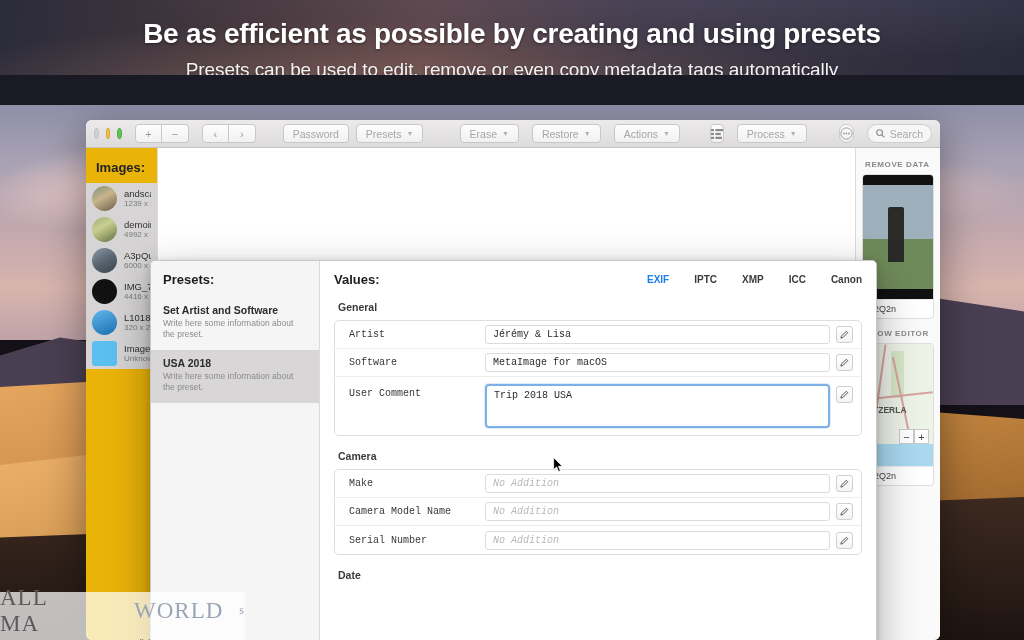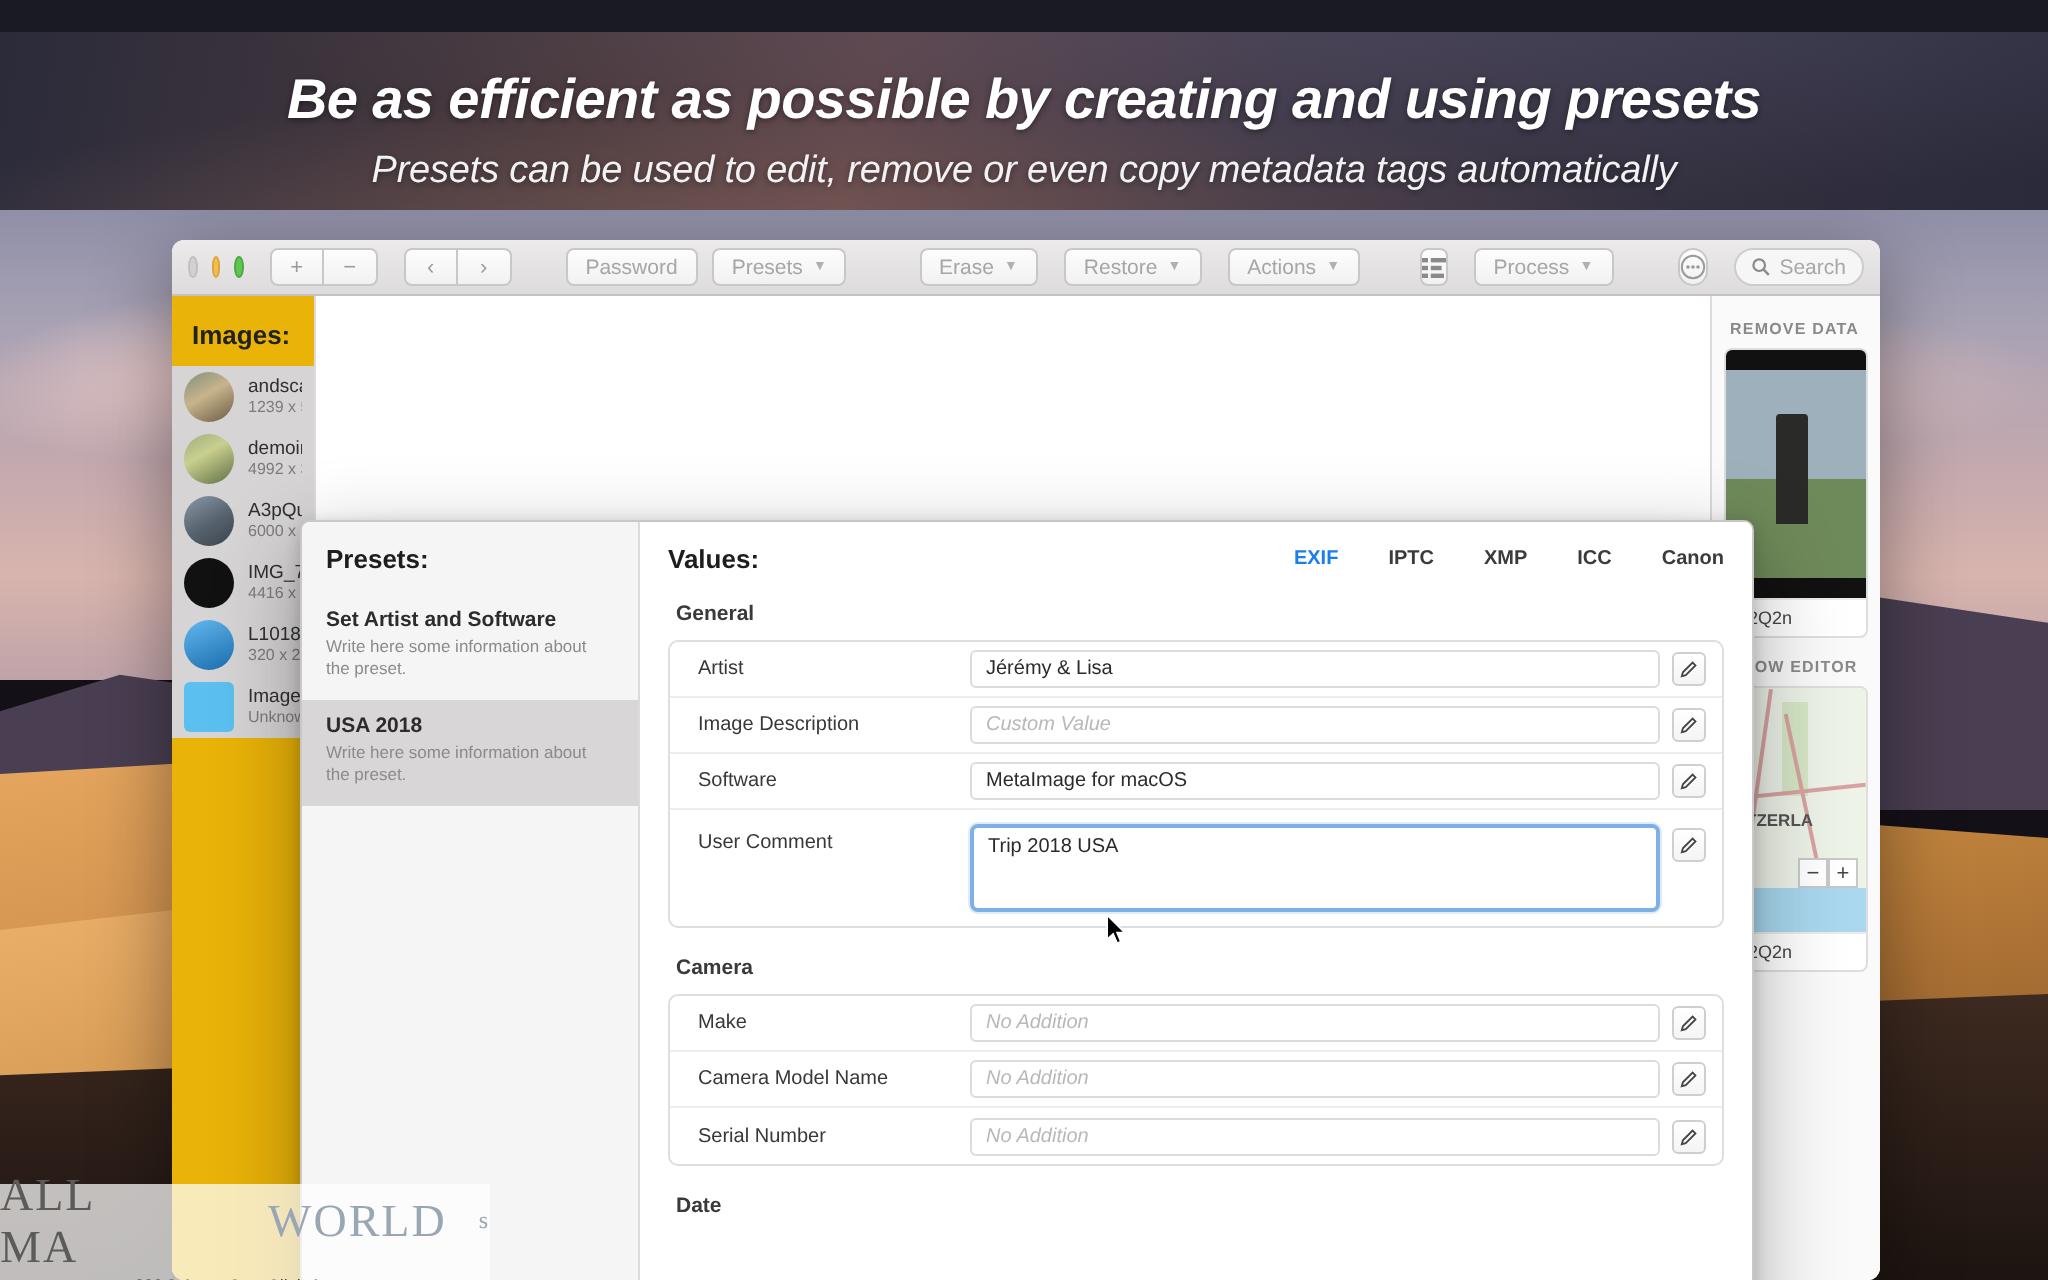--- a/index.html
+++ b/index.html
@@ -5,24 +5,23 @@
   * { box-sizing: border-box; margin: 0; padding: 0; }
   html, body { width: 1024px; height: 640px; overflow: hidden; }
   body {
     font-family: "Liberation Sans", sans-serif;
     background: #1a1a24;
     position: relative;
   }
 
   
   .banner {
-    position: absolute; left: 0; top: 16px; width: 1024px; height: 105px;
+    position: absolute; left: 0; top: 0; width: 1024px; height: 75px;
     background: linear-gradient(100deg, #2b2b3a 0%, #4a3a3e 28%, #5b4347 42%, #3d3644 62%, #2a2a3a 100%);
     overflow: hidden;
-    font-style: italic;
   }
   .banner::after{
     content:""; position:absolute; inset:0;
     background: radial-gradient(ellipse at 38% 120%, rgba(190,140,120,.35), transparent 55%),
                 radial-gradient(ellipse at 70% -20%, rgba(120,120,160,.25), transparent 60%);
   }
   .banner-title {
     position: relative; z-index: 2;
     text-align: center; color: #ffffff;
     font-size: 28px; font-weight: bold; letter-spacing: -0.3px;
@@ -207,21 +206,21 @@
 
   .values-pane { flex: 1; display: flex; flex-direction: column; background: #fff; overflow: hidden; }
   .values-top { display: flex; align-items: flex-start; justify-content: space-between; padding: 11px 14px 9px 14px; }
   .values-hdr { font-size: 13px; font-weight: bold; color: #1d1d1d; }
   .tabs { display: flex; gap: 11px; padding-top: 2px; }
   .tab { font-size: 10px; font-weight: bold; color: #3b3b3b; margin-left: 14px; }
   .tab.active { color: #1a7ef0; }
 
   .values-scroll { flex: 1; overflow: hidden; padding: 0 14px 0 14px; position: relative; }
   .sec-label { font-size: 10.5px; font-weight: 600; color: #3a3a3a; margin: 5px 0 7px 4px; }
-  .field-card { border: 1px solid #dedede; border-radius: 5px; overflow: hidden; background:#fff; margin-bottom: 14px; }
+  .field-card { border: 1px solid #dedede; border-radius: 5px; overflow: hidden; background:#fff; margin-bottom: 14px; font-family: Liberation Mono, monospace; }
   .field-row { display: flex; align-items: center; min-height: 28px; border-bottom: 1px solid #ededed; padding: 4px 8px; }
   .field-row:last-child { border-bottom: none; }
   .field-label { width: 142px; font-size: 10px; color: #383838; padding-left: 6px; flex: 0 0 142px; }
   .field-input {
     flex: 1; min-height: 19px; border: 1px solid #dcdcdc; border-radius: 3px; background: #fff;
     font-size: 10px; color: #2b2b2b; display: flex; align-items: center; padding: 0 7px;
   }
   .field-input.ph { color: #b8b8b8; font-style: italic; }
   .field-input.area {
     min-height: 44px; align-items: flex-start; padding-top: 4px;
@@ -468,29 +467,20 @@
             <div class="field-row">
               <div class="field-label">Artist</div>
               <div class="field-input">Jérémy &amp; Lisa</div>
               <div class="pencil">
                 <svg width="9" height="9" viewBox="0 0 10 10">
                     <path d="M1 9l.6-2.2L7 1.4l1.6 1.6-5.4 5.4z" fill="none" stroke="#444" stroke-width="1"></path>
                   </svg>
               </div>
             </div>
             <div class="field-row">
-              <div class="field-label">Image Description</div>
-              <div class="field-input ph">Custom Value</div>
-              <div class="pencil">
-                <svg width="9" height="9" viewBox="0 0 10 10">
-                    <path d="M1 9l.6-2.2L7 1.4l1.6 1.6-5.4 5.4z" fill="none" stroke="#444" stroke-width="1"></path>
-                  </svg>
-              </div>
-            </div>
-            <div class="field-row">
               <div class="field-label">Software</div>
               <div class="field-input">MetaImage for macOS</div>
               <div class="pencil">
                 <svg width="9" height="9" viewBox="0 0 10 10">
                     <path d="M1 9l.6-2.2L7 1.4l1.6 1.6-5.4 5.4z" fill="none" stroke="#444" stroke-width="1"></path>
                   </svg>
               </div>
             </div>
             <div class="field-row" style="align-items:flex-start;padding-top:7px;padding-bottom:7px">
               <div class="field-label" style="padding-top:4px">User Comment</div>

